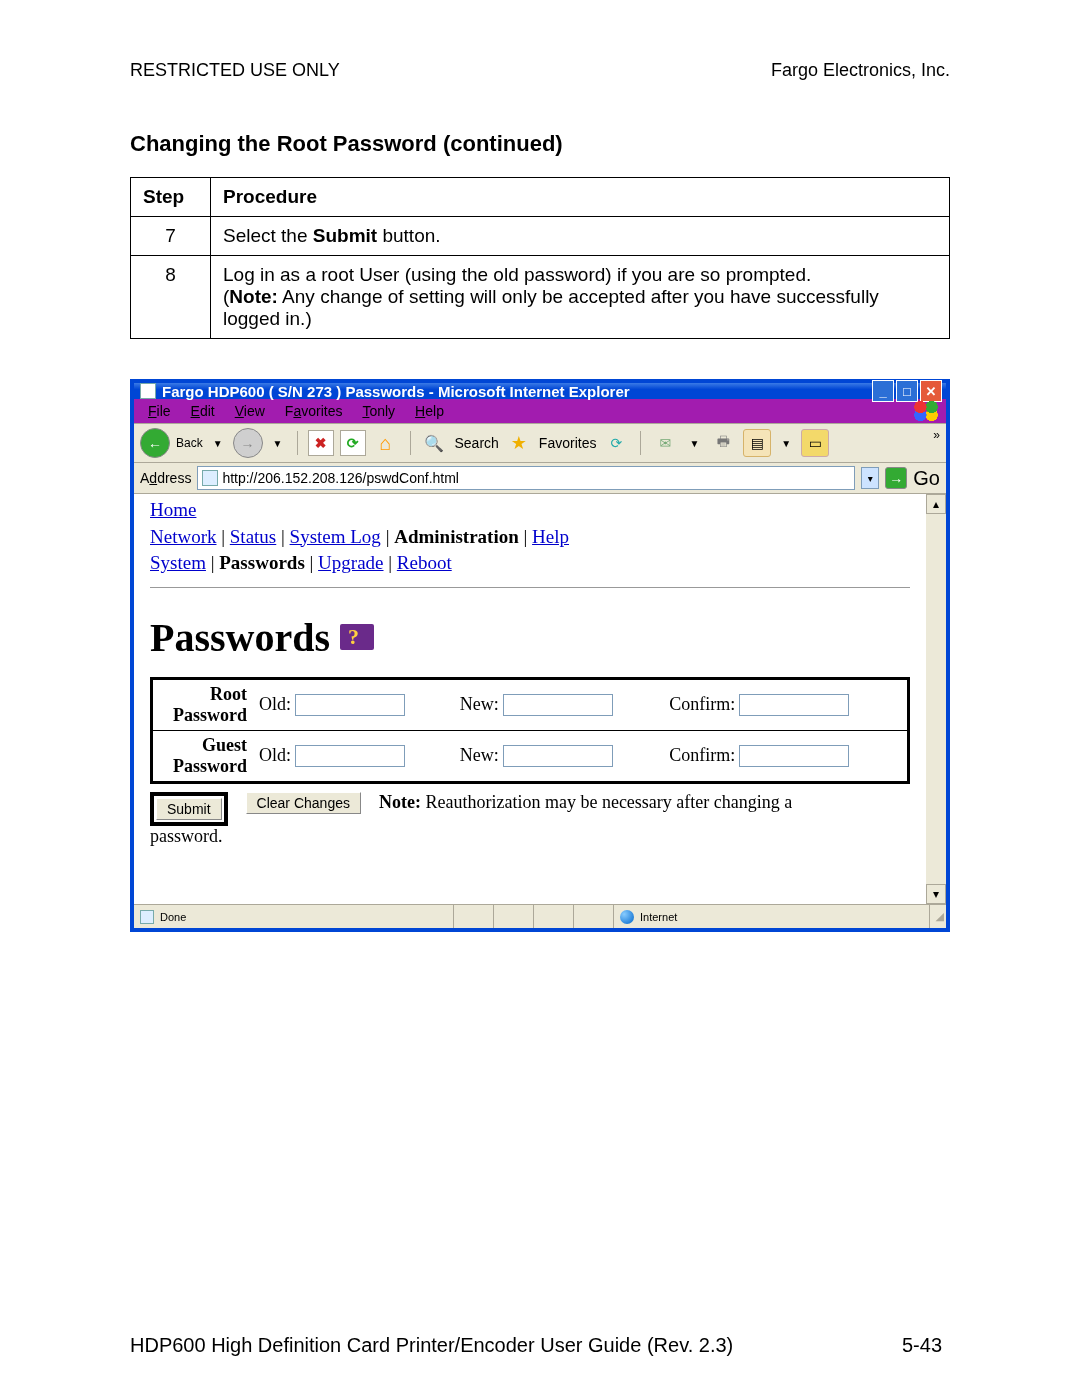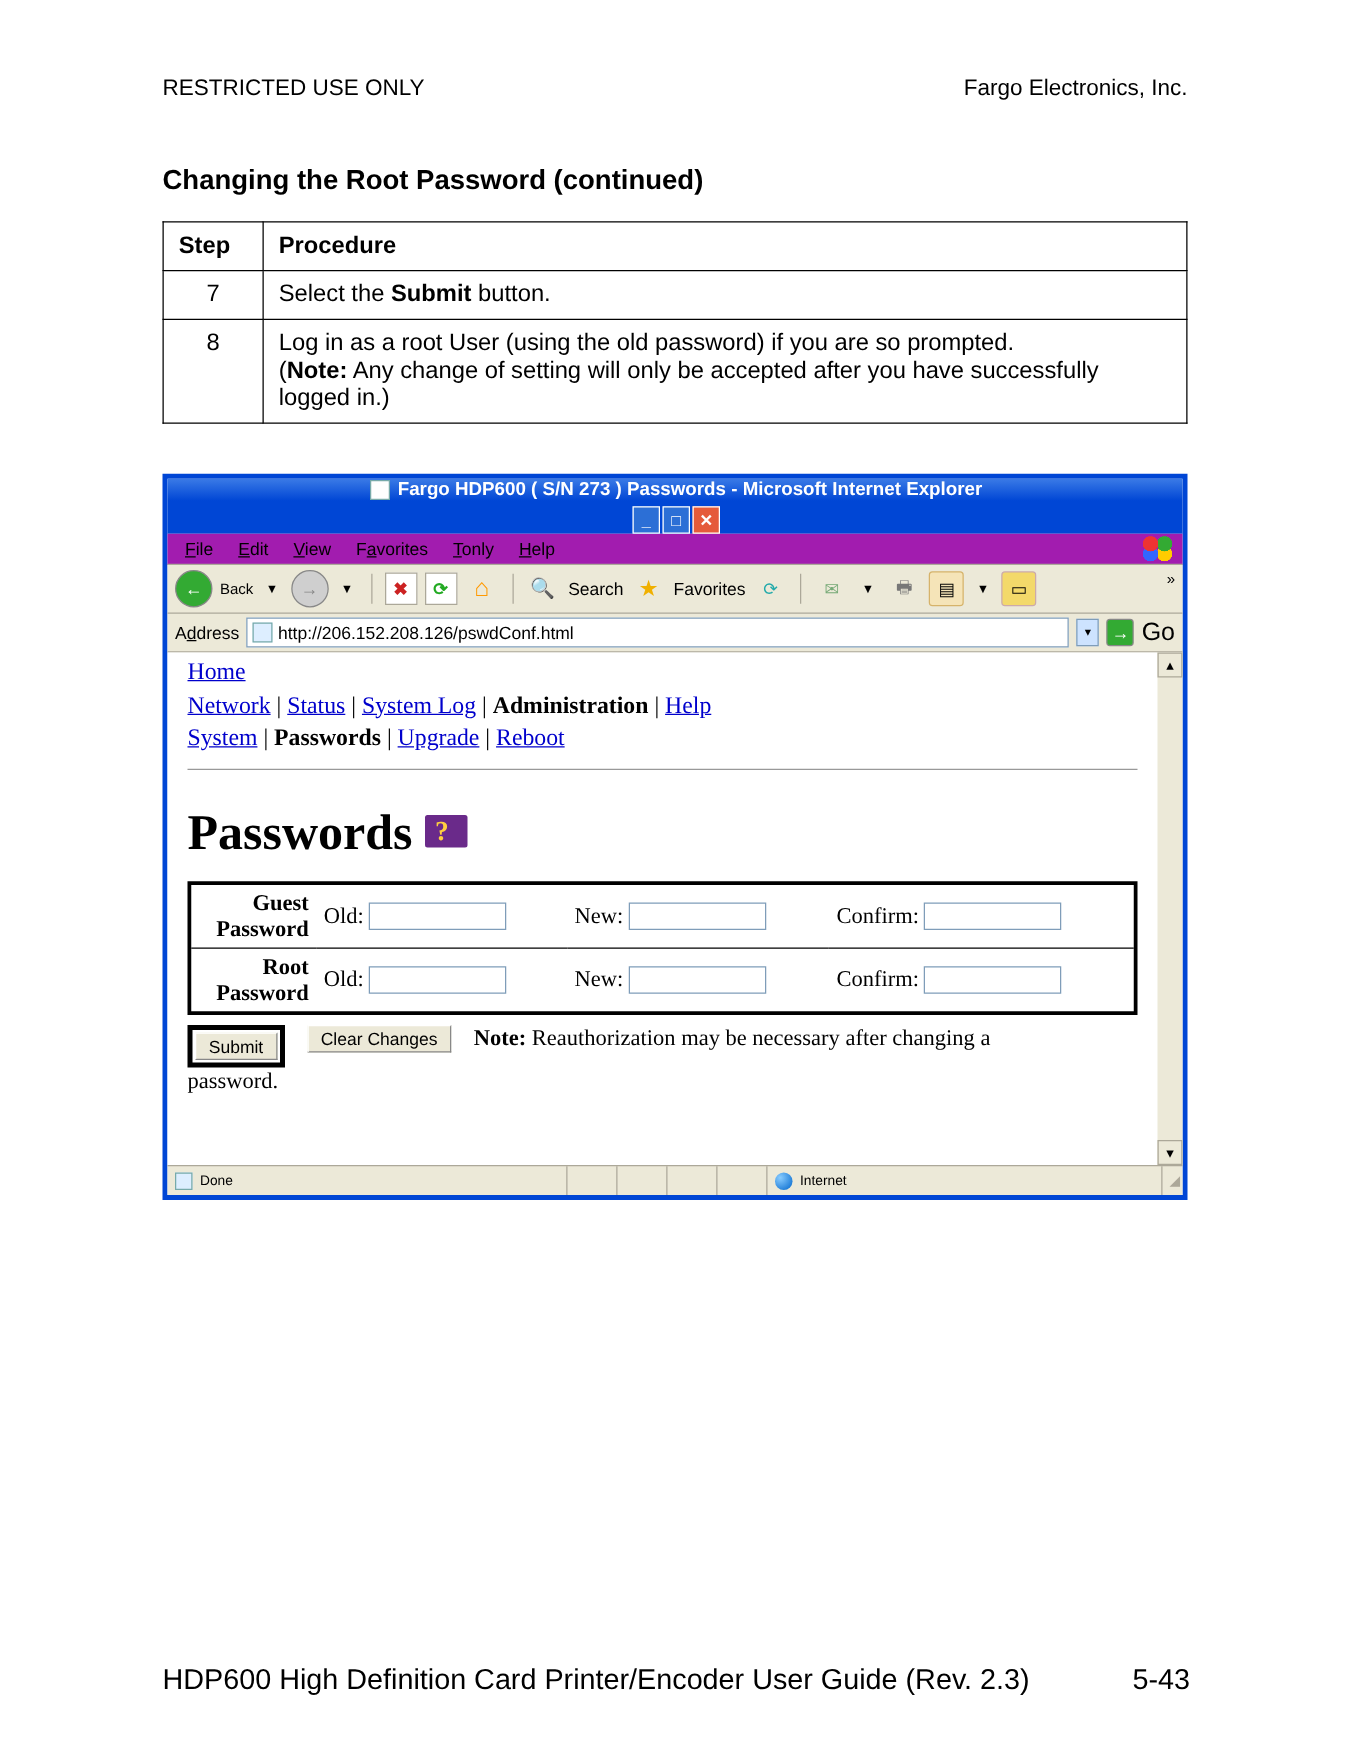--- a/index.html
+++ b/index.html
@@ -25,29 +25,28 @@
 
   
   .ie-window {
     border: 4px solid #0046d5;
     width: 100%;
     background: #fff;
   }
   .titlebar {
     background: linear-gradient(to bottom,#3a7ae6,#0046d5 40%);
     color: #fff;
-    height: 44px;
+    height: 16px;
     display: flex;
     align-items: center;
     padding: 0 4px 0 6px;
     font-size: 15px;
     font-weight: bold;
     font-family: Tahoma, sans-serif;
     justify-content: space-between;
-    flex-direction: column;
   }
   .titlebar-left { display:flex; align-items:center; gap:6px; }
   .ie-icon { width:16px; height:16px; background:#fff; border:1px solid #7aa; display:inline-block; }
   .winbtns { display:flex; gap:2px; }
   .winbtn { width:22px; height:22px; border:1px solid #fff; display:flex; align-items:center; justify-content:center; font-size:13px; font-weight:bold; color:#fff; background:#2c6fd6;}
   .winbtn.close { background:#e55a3a; }
 
   .menubar {
     background:#a21caf; border-bottom:1px solid #aca899;
     display:flex; align-items:center; font-size:14px; font-family:Tahoma,sans-serif;
@@ -125,21 +124,21 @@
   .statusbar {
     background:#ece9d8; border-top:1px solid #aca899;
     display:flex; align-items:center; font-family:Tahoma,sans-serif; font-size:11px;
     height:24px;
   }
   .status-cell { border-right:1px solid #aca899; height:100%; display:flex; align-items:center; padding:0 6px; }
   .status-done { width:320px; gap:6px; }
   .globe { width:14px; height:14px; border-radius:50%; background:radial-gradient(circle at 30% 30%,#8cf,#06c); display:inline-block;}
   .grip { width:16px; text-align:right; color:#aca899; padding-right:2px;}
 
-  .ftr { position:absolute; bottom:40px; left:130px; right:128px; display:flex; justify-content:space-between; font-size:23px;}
+  .ftr { position:absolute; bottom:40px; left:130px; right:138px; display:flex; justify-content:space-between; font-size:20px;}
 </style>
 </head>
 <body>
 
 <div class="page">
   <div class="hdr">
     <span>RESTRICTED USE ONLY</span>
     <span>Fargo Electronics, Inc.</span>
   </div>
 
@@ -249,27 +248,27 @@
 
         <div class="pw-heading">
           <span>Passwords</span>
           <span class="book-icon"></span>
         </div>
 
         <div class="pw-table-wrap">
           <table class="pw">
             <tbody>
                 <tr>
-              <td class="pw-label">Guest<br>Password</td>
+              <td class="pw-label">Root<br>Password</td>
               <td><span class="pw-field-label">Old:</span><input type="password" style=""></td>
               <td><span class="pw-field-label">New:</span><input type="password" style=""></td>
               <td><span class="pw-field-label">Confirm:</span><input type="password" style=""></td>
             </tr>
             <tr>
-              <td class="pw-label">Root<br>Password</td>
+              <td class="pw-label">Guest<br>Password</td>
               <td><span class="pw-field-label">Old:</span><input type="password" style=""></td>
               <td><span class="pw-field-label">New:</span><input type="password" style=""></td>
               <td><span class="pw-field-label">Confirm:</span><input type="password" style=""></td>
             </tr>
           </tbody>
             </table>
         </div>
 
         <div class="submit-row">
           <span class="submit-hl">

